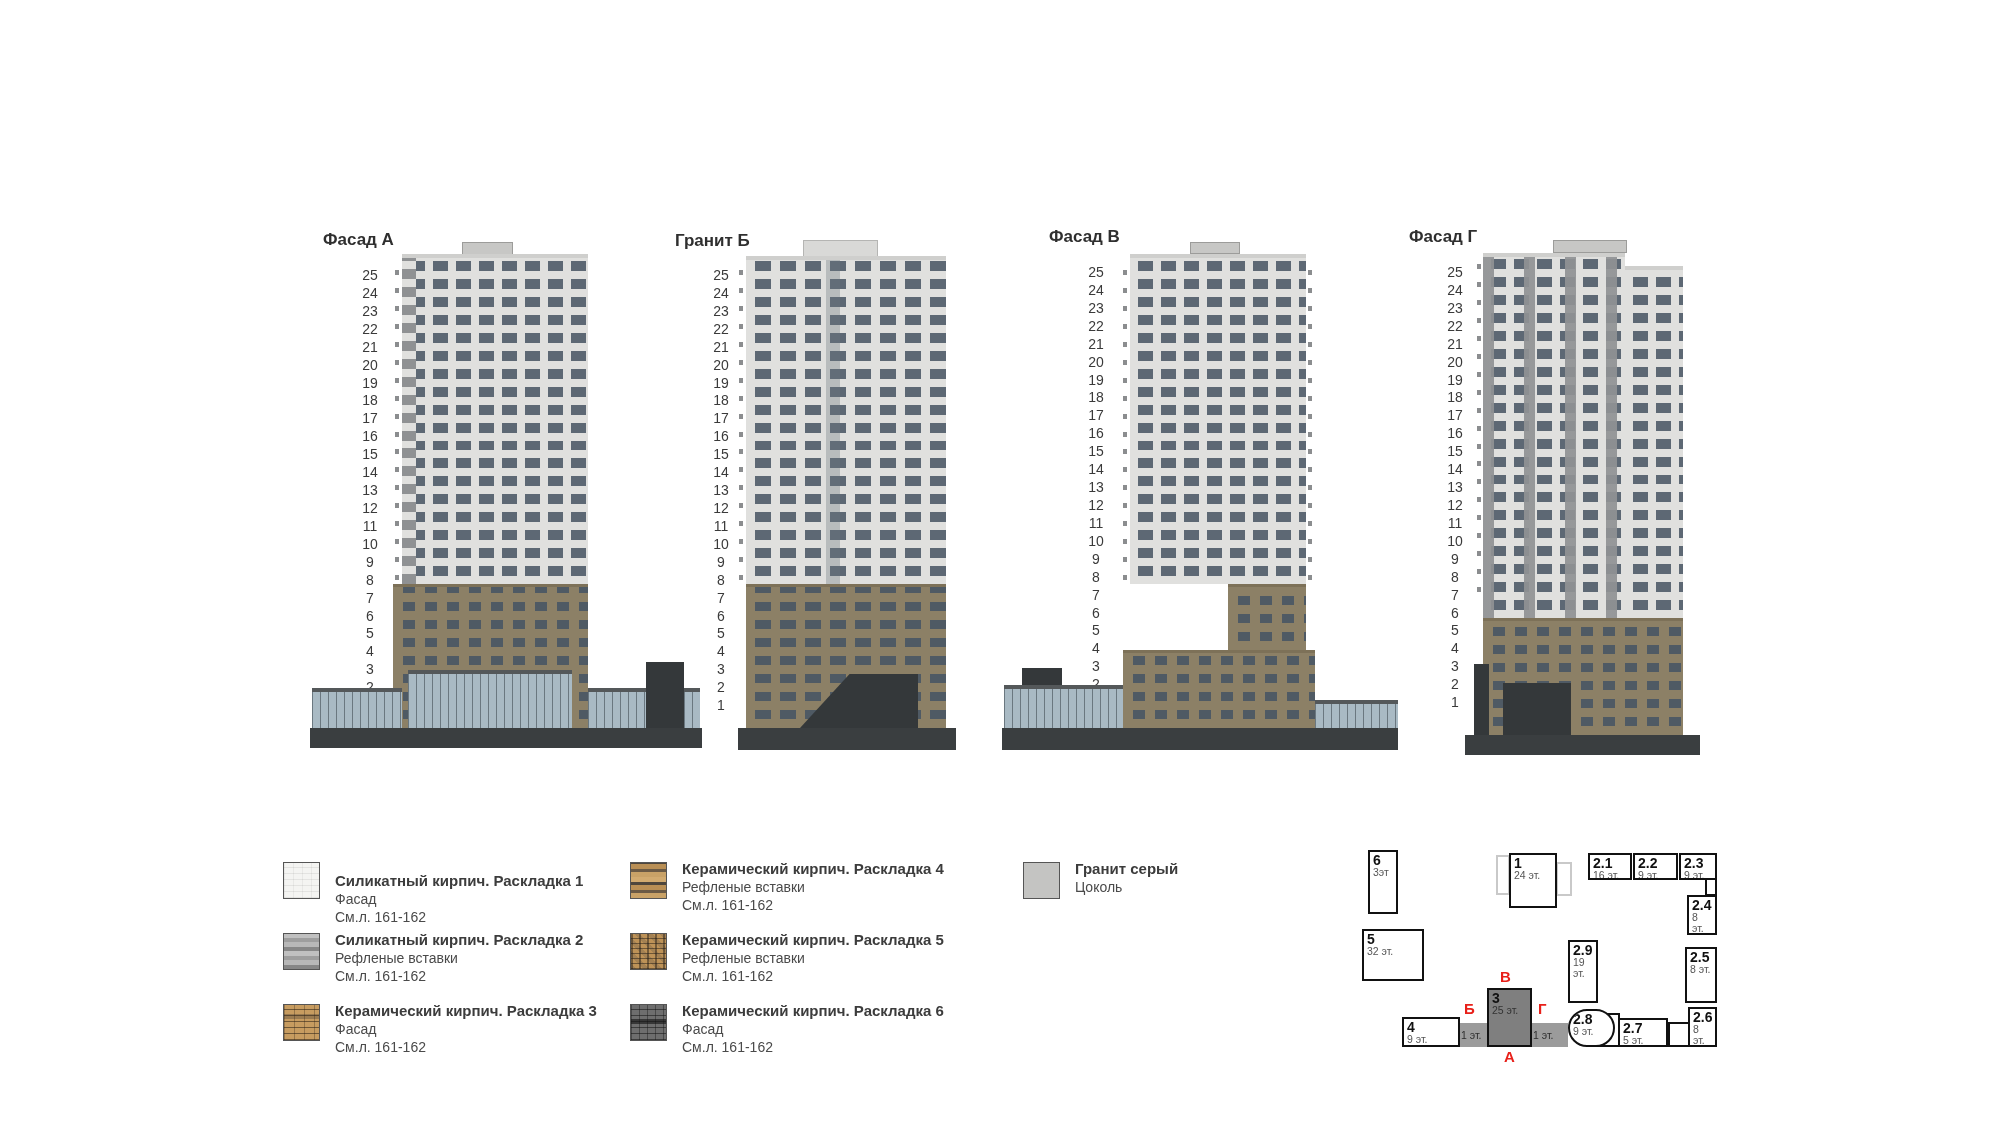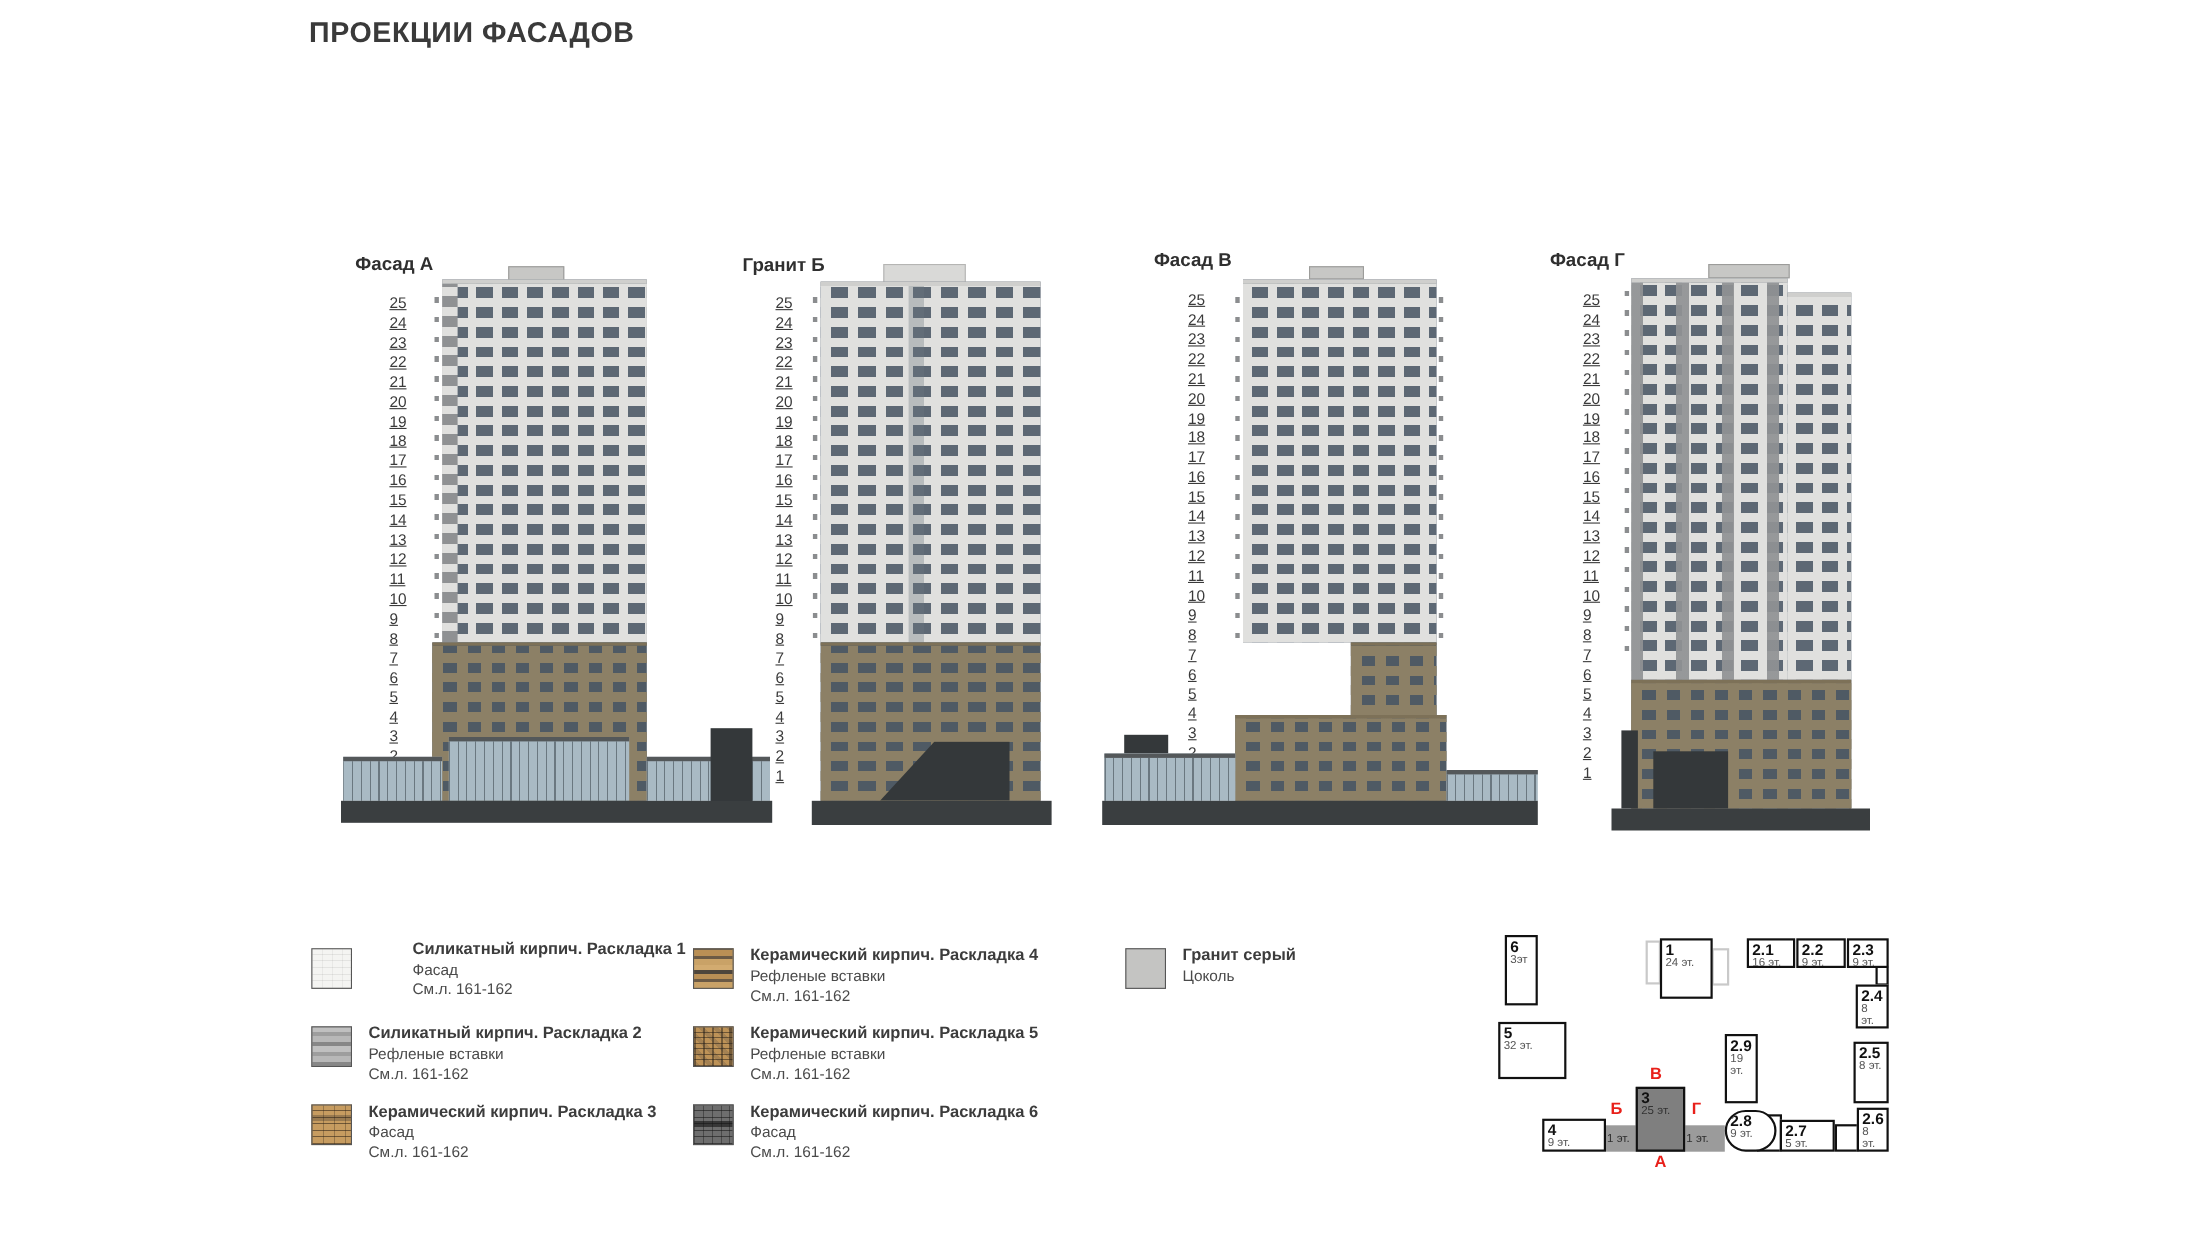--- a/index.html
+++ b/index.html
@@ -3,21 +3,21 @@
 <meta charset="utf-8">
 <style>
   html,body{margin:0;padding:0;background:#ffffff;font-family:"Liberation Sans",sans-serif;}
   #canvas{position:relative;width:1996px;height:1123px;background:#fff;overflow:hidden;}
 
   
   .page-title{position:absolute;left:281px;top:14px;font-size:26px;font-weight:700;color:#3a3a3a;letter-spacing:.5px;}
 
   
   .fac-label{position:absolute;font-size:17px;font-weight:700;color:#2f2f2f;}
-  .floors{position:absolute;width:32px;text-align:left;font-size:14px;color:#3a3a3a;text-decoration:underline;}
+  .floors{position:absolute;width:32px;text-align:center;font-size:14px;color:#3a3a3a;}
   .floors span{display:block;height:17.93px;line-height:17.93px;}
 
   .el{position:absolute;box-sizing:border-box;}
   .win{background-color:#5d6874;
        background-image:
          repeating-linear-gradient(90deg, var(--w) 0 var(--pw), transparent var(--pw) var(--per)),
          repeating-linear-gradient(0deg, var(--w) 0 var(--ph), transparent var(--ph) var(--fh));
        --w:#e0e0de; --pw:8px; --per:23px; --ph:8px; --fh:17.93px;
        border-top:4px solid #cfcfcd;}
   .brick{--w:#8c8066; --pw:10px; --per:22px; --ph:9px; background-color:#4f5a64; border-top:3px solid #7d7158;}
@@ -54,21 +54,20 @@
   .spc{position:absolute;background:#9b9b9b;box-sizing:border-box;font-size:10.5px;color:#2e2e2e;padding:6px 1px 0 1px;overflow:hidden;}
   .spp{position:absolute;background:#fff;border:2px solid #111;box-sizing:border-box;}
   .spg{position:absolute;background:#fff;border:2px solid #c9c9c9;box-sizing:border-box;}
   .spm{position:absolute;color:#e8201a;font-weight:700;font-size:15px;}
 </style>
 </head>
 <body>
 
 <div id="canvas">
 
-  <div class="page-title">ПРОЕКЦИИ ФАСАДОВ</div>
 
   <div class="fac-label" style="left:323px;top:230px">Фасад А</div>
   <div class="fac-label" style="left:675px;top:231px">Гранит Б</div>
   <div class="fac-label" style="left:1049px;top:227px">Фасад В</div>
   <div class="fac-label" style="left:1409px;top:227px">Фасад Г</div>
 
   <div class="floors" style="left:354px;top:267px">
       <span>25</span>
       <span>24</span>
       <span>23</span>
@@ -220,21 +219,21 @@
     <div class="el win" style="left:1625px;top:266px;width:58px;height:352px"></div>
     <div class="el ticks" style="left:1477px;top:262px;height:330px"></div>
     <div class="el win brick" style="left:1483px;top:618px;width:200px;height:117px"></div>
     <div class="el darkbox" style="left:1474px;top:664px;width:15px;height:71px"></div>
     <div class="el darkbox" style="left:1503px;top:683px;width:68px;height:52px"></div>
     <div class="el plinth" style="left:1465px;top:735px;width:235px;height:20px"></div>
   </div>
 
   <div id="legend">
       <div class="sw s1" style="left: 283px; top: 862px;"></div>
-      <div class="lg-text" style="left: 335px; top: 854px; margin-left: 40px;">
+      <div class="lg-text" style="left: 335px; top: 872px;">
         <div class="lg-title">Силикатный кирпич. Раскладка 1</div>
         <div class="lg-line">Фасад</div>
         <div class="lg-line">См.л. 161-162</div>
       </div>
       <div class="sw s2" style="left: 283px; top: 933px;"></div>
       <div class="lg-text" style="left: 335px; top: 931px;">
         <div class="lg-title">Силикатный кирпич. Раскладка 2</div>
         <div class="lg-line">Рефленые вставки</div>
         <div class="lg-line">См.л. 161-162</div>
       </div>

